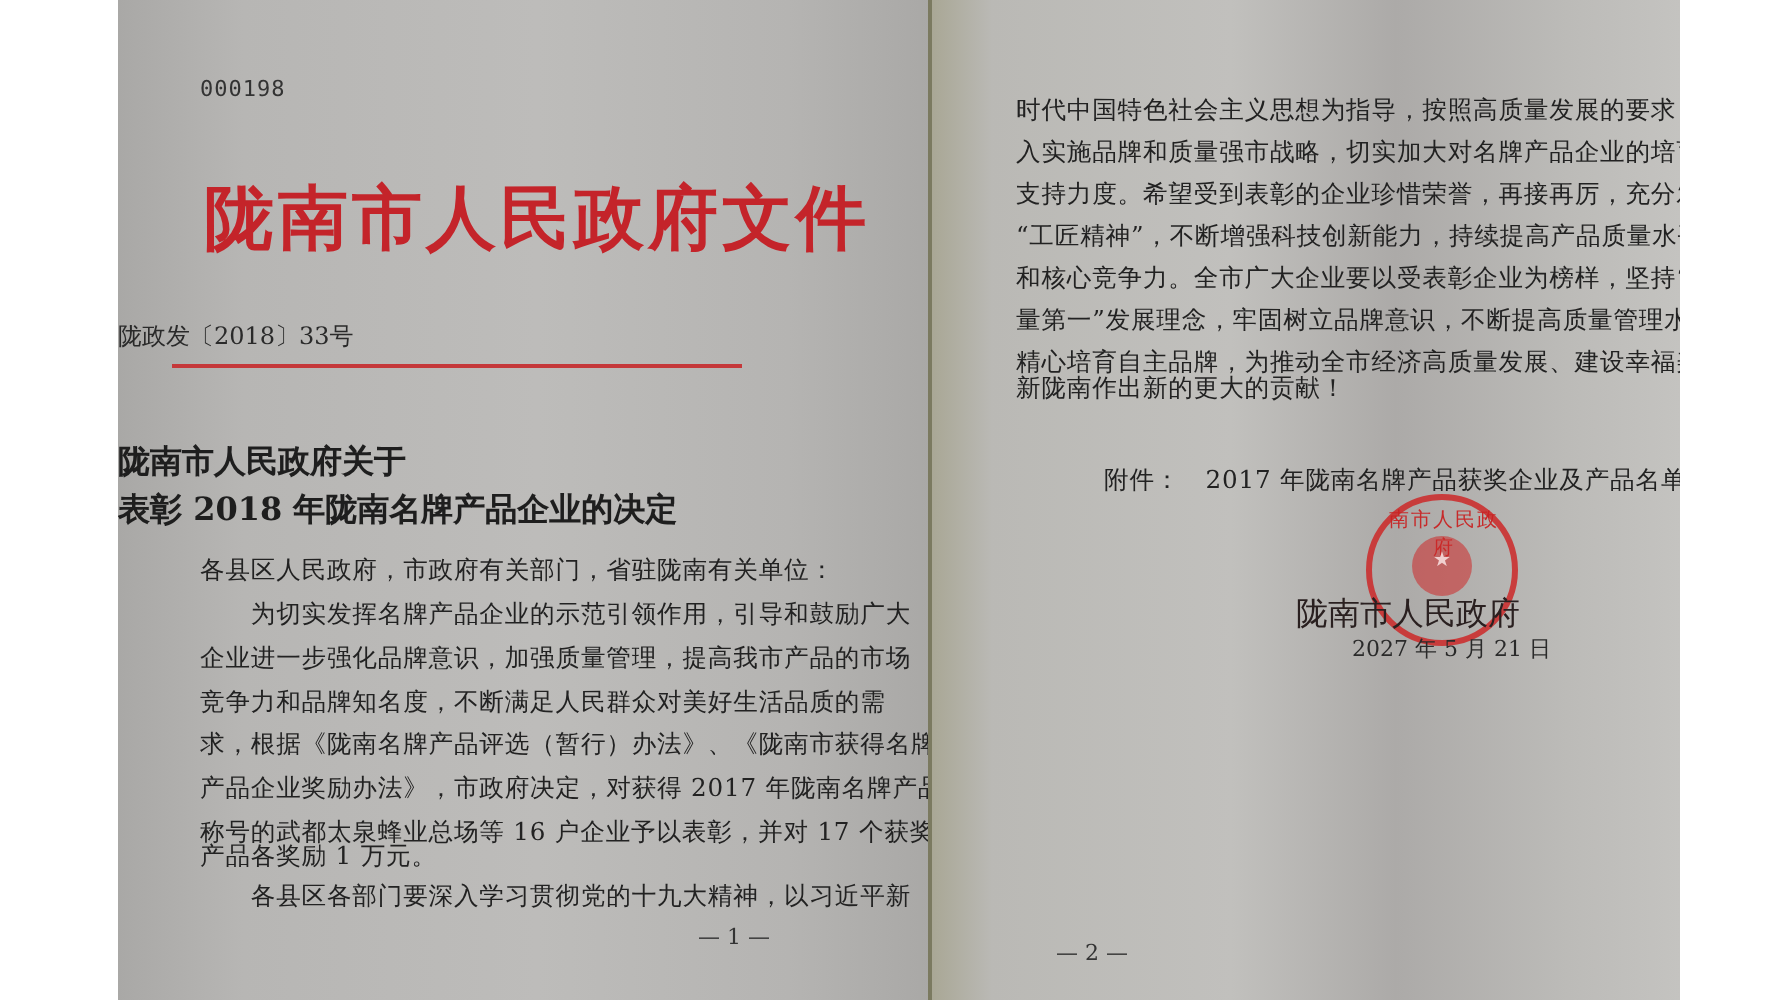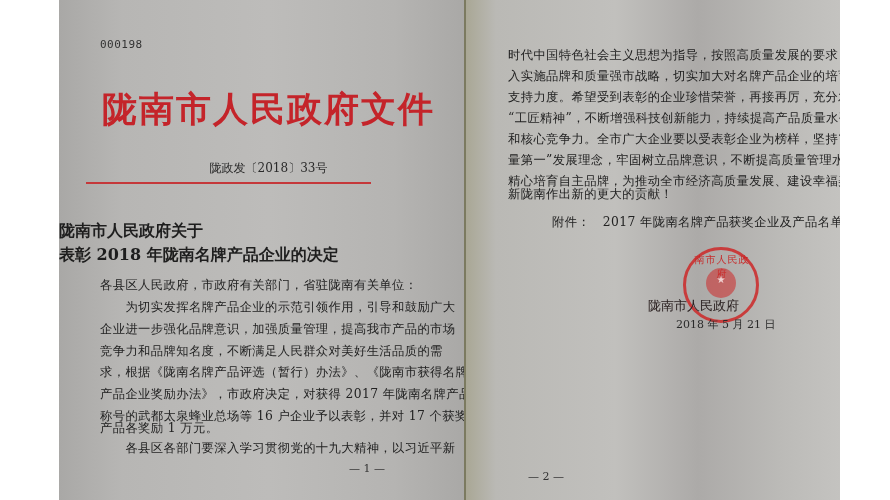--- a/index.html
+++ b/index.html
@@ -8,34 +8,34 @@
   .page{position:absolute;top:0;height:500px;overflow:hidden;}
   #page-left{left:59px;width:419px;
     background:linear-gradient(90deg,#a9a8a6 0%,#b7b6b4 15%,#bdbcba 50%,#b5b4b2 80%,#a7a6a4 100%);}
   #page-right{left:464px;width:374px;
     background:linear-gradient(90deg,#a9a795 0%,#bab9b5 8%,#c1c0bd 40%,#acaaa8 62%,#bcbbb8 85%,#c4c3c0 100%);
     border-left:2px solid #7b7a60;}
   .doc-num{position:absolute;left:41px;top:38px;font-family:"DejaVu Sans Mono","Liberation Mono",monospace;
     font-size:11px;color:#333;letter-spacing:0.5px;}
   .red-title{position:absolute;left:0;width:100%;top:86px;text-align:center;color:#c4242a;
     font-size:35px;font-weight:bold;letter-spacing:2px;}
-  .issue-no{position:absolute;left:0;width:100%;top:160px;text-align:center;font-size:12px;color:#2a2a2a;}
+  .issue-no{position:absolute;left:0;width:100%;top:160px;text-align:left;font-size:12px;color:#2a2a2a;}
   .red-rule{position:absolute;left:27px;width:285px;top:182px;height:2px;background:#c5383a;}
   .subject{position:absolute;left:0;width:100%;text-align:left;font-size:16px;font-weight:bold;color:#1e1e1e;}
   .subject.l1{top:221px;}
   .subject.l2{top:245px;}
   .body-line{position:absolute;font-size:12.3px;color:#222;white-space:nowrap;letter-spacing:0.4px;}
   .page-no{position:absolute;font-size:11px;color:#333;white-space:nowrap;}
   .seal{position:absolute;left:683px;top:247px;width:76px;height:76px;border-radius:50%;
     border:3px solid rgba(205,40,40,0.85);box-sizing:border-box;}
   .seal-inner{position:absolute;left:20px;top:18px;width:30px;height:30px;border-radius:50%;
     background:rgba(205,40,40,0.55);}
   .seal-star{position:absolute;left:0;width:100%;top:6px;text-align:center;color:#f0d0d0;font-size:10px;}
   .seal-ring-text{position:absolute;left:4px;width:64px;top:3px;text-align:center;font-size:10px;color:rgba(200,35,35,0.95);letter-spacing:1px;}
-  .seal-name{position:absolute;left:648px;top:297px;font-size:13px;color:#2a2020;white-space:nowrap;}
+  .seal-name{position:absolute;left:648px;top:297px;font-size:16px;color:#2a2020;white-space:nowrap;}
   .seal-date{position:absolute;left:676px;top:317px;font-size:11px;color:#2a2a2a;white-space:nowrap;}
 </style>
 </head>
 <body>
 
 <div id="page-left" class="page">
   <div class="doc-num">000198</div>
   <div class="red-title">陇南市人民政府文件</div>
   <div class="issue-no">陇政发〔2018〕33号</div>
   <div class="red-rule"></div>
@@ -59,25 +59,25 @@
 <div id="page-right" class="page">
   <div class="body-line" style="left:42px;top:47px;">时代中国特色社会主义思想为指导，按照高质量发展的要求，深</div>
   <div class="body-line" style="left:42px;top:68px;">入实施品牌和质量强市战略，切实加大对名牌产品企业的培育和</div>
   <div class="body-line" style="left:42px;top:89px;">支持力度。希望受到表彰的企业珍惜荣誉，再接再厉，充分发扬</div>
   <div class="body-line" style="left:42px;top:110px;">“工匠精神”，不断增强科技创新能力，持续提高产品质量水平</div>
   <div class="body-line" style="left:42px;top:131px;">和核心竞争力。全市广大企业要以受表彰企业为榜样，坚持“质</div>
   <div class="body-line" style="left:42px;top:152px;">量第一”发展理念，牢固树立品牌意识，不断提高质量管理水平，</div>
   <div class="body-line" style="left:42px;top:173px;">精心培育自主品牌，为推动全市经济高质量发展、建设幸福美好</div>
   <div class="body-line" style="left:42px;top:186px;text-align:center;">新陇南作出新的更大的贡献！</div>
 
-  <div class="body-line" style="left:62px;top:214px;padding-left:24px;">附件：　2017 年陇南名牌产品获奖企业及产品名单</div>
+  <div class="body-line" style="left:62px;top:232px;padding-left:24px;">附件：　2017 年陇南名牌产品获奖企业及产品名单</div>
 
   <div class="page-no" style="left:62px;top:470px;">— 2 —</div>
 </div>
 
 <div class="seal">
   <div class="seal-ring-text">南市人民政府</div>
   <div class="seal-inner">
     <div class="seal-star">★</div>
   </div>
 </div>
 <div class="seal-name">陇南市人民政府</div>
-<div class="seal-date">2018 年 5 月 21 日</div>
+<div class="seal-date">2027 年 5 月 21 日</div>
 
 </body></html>

